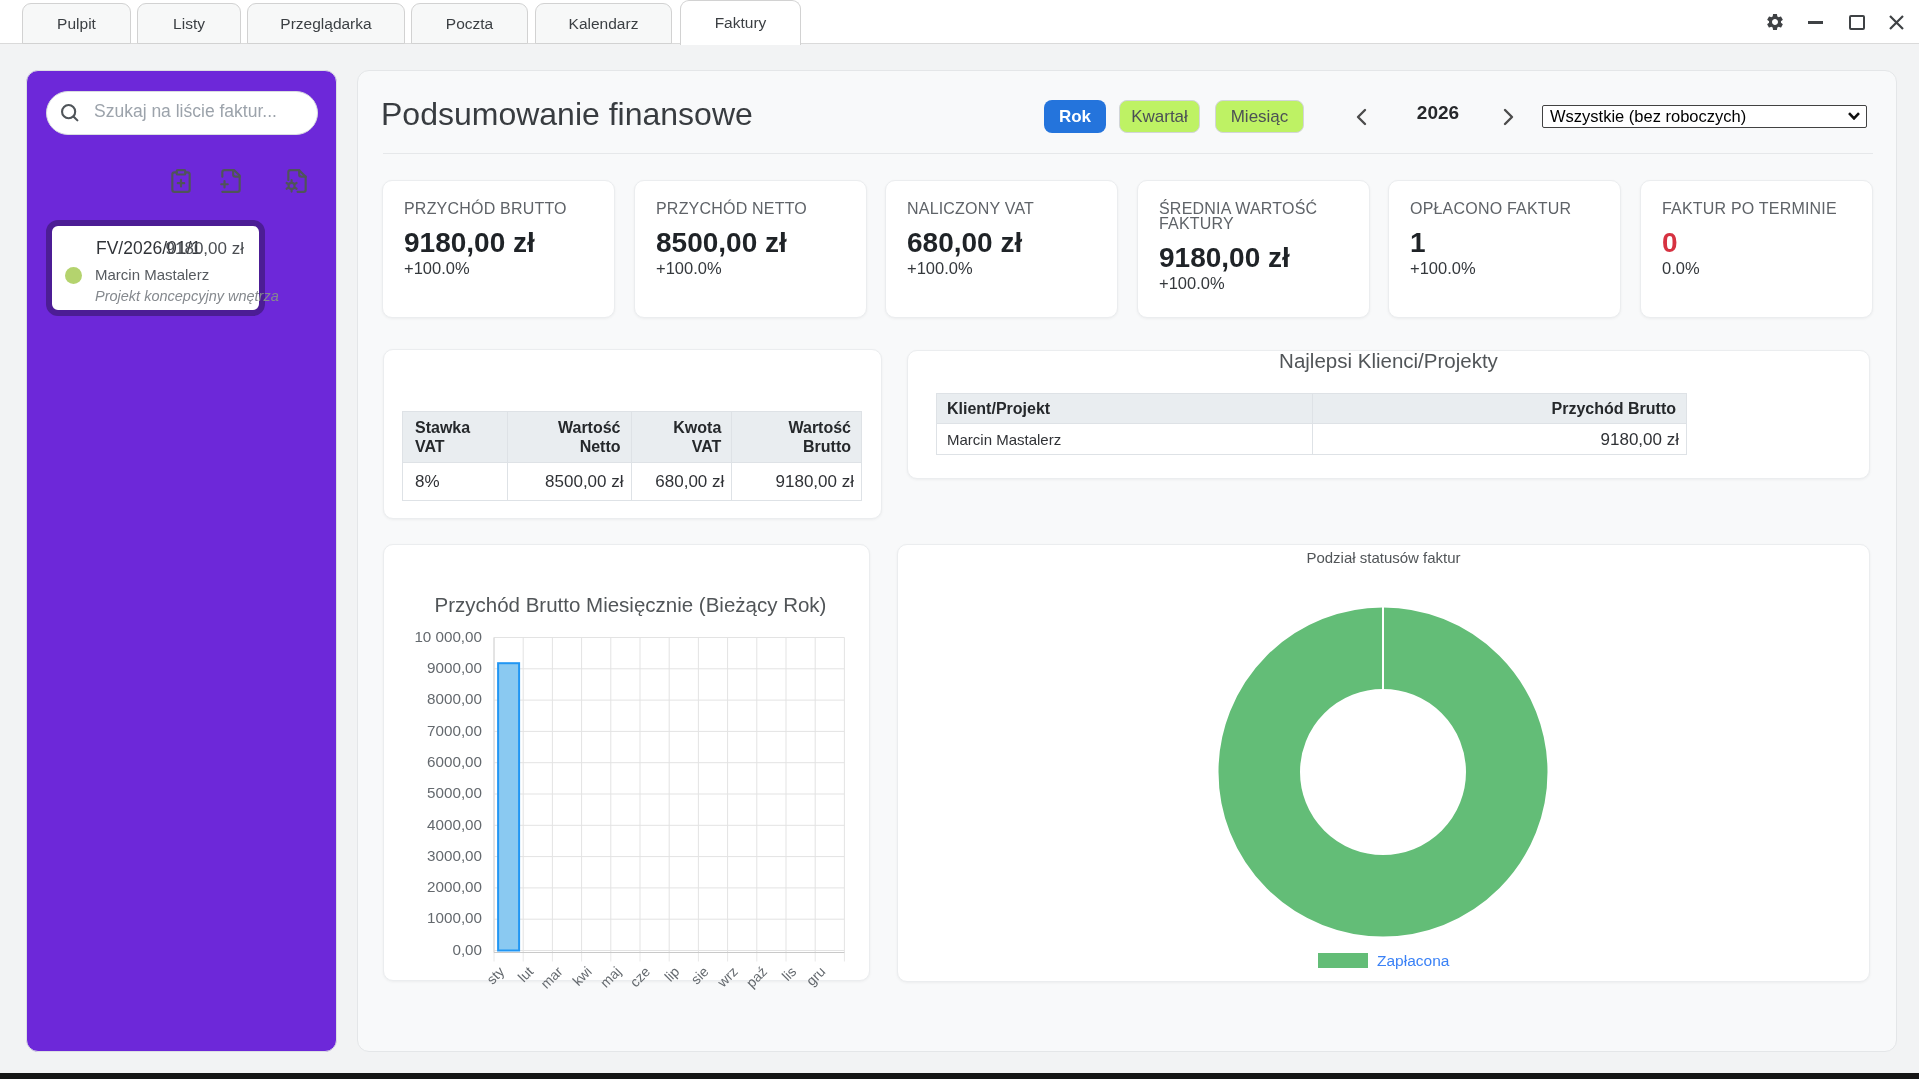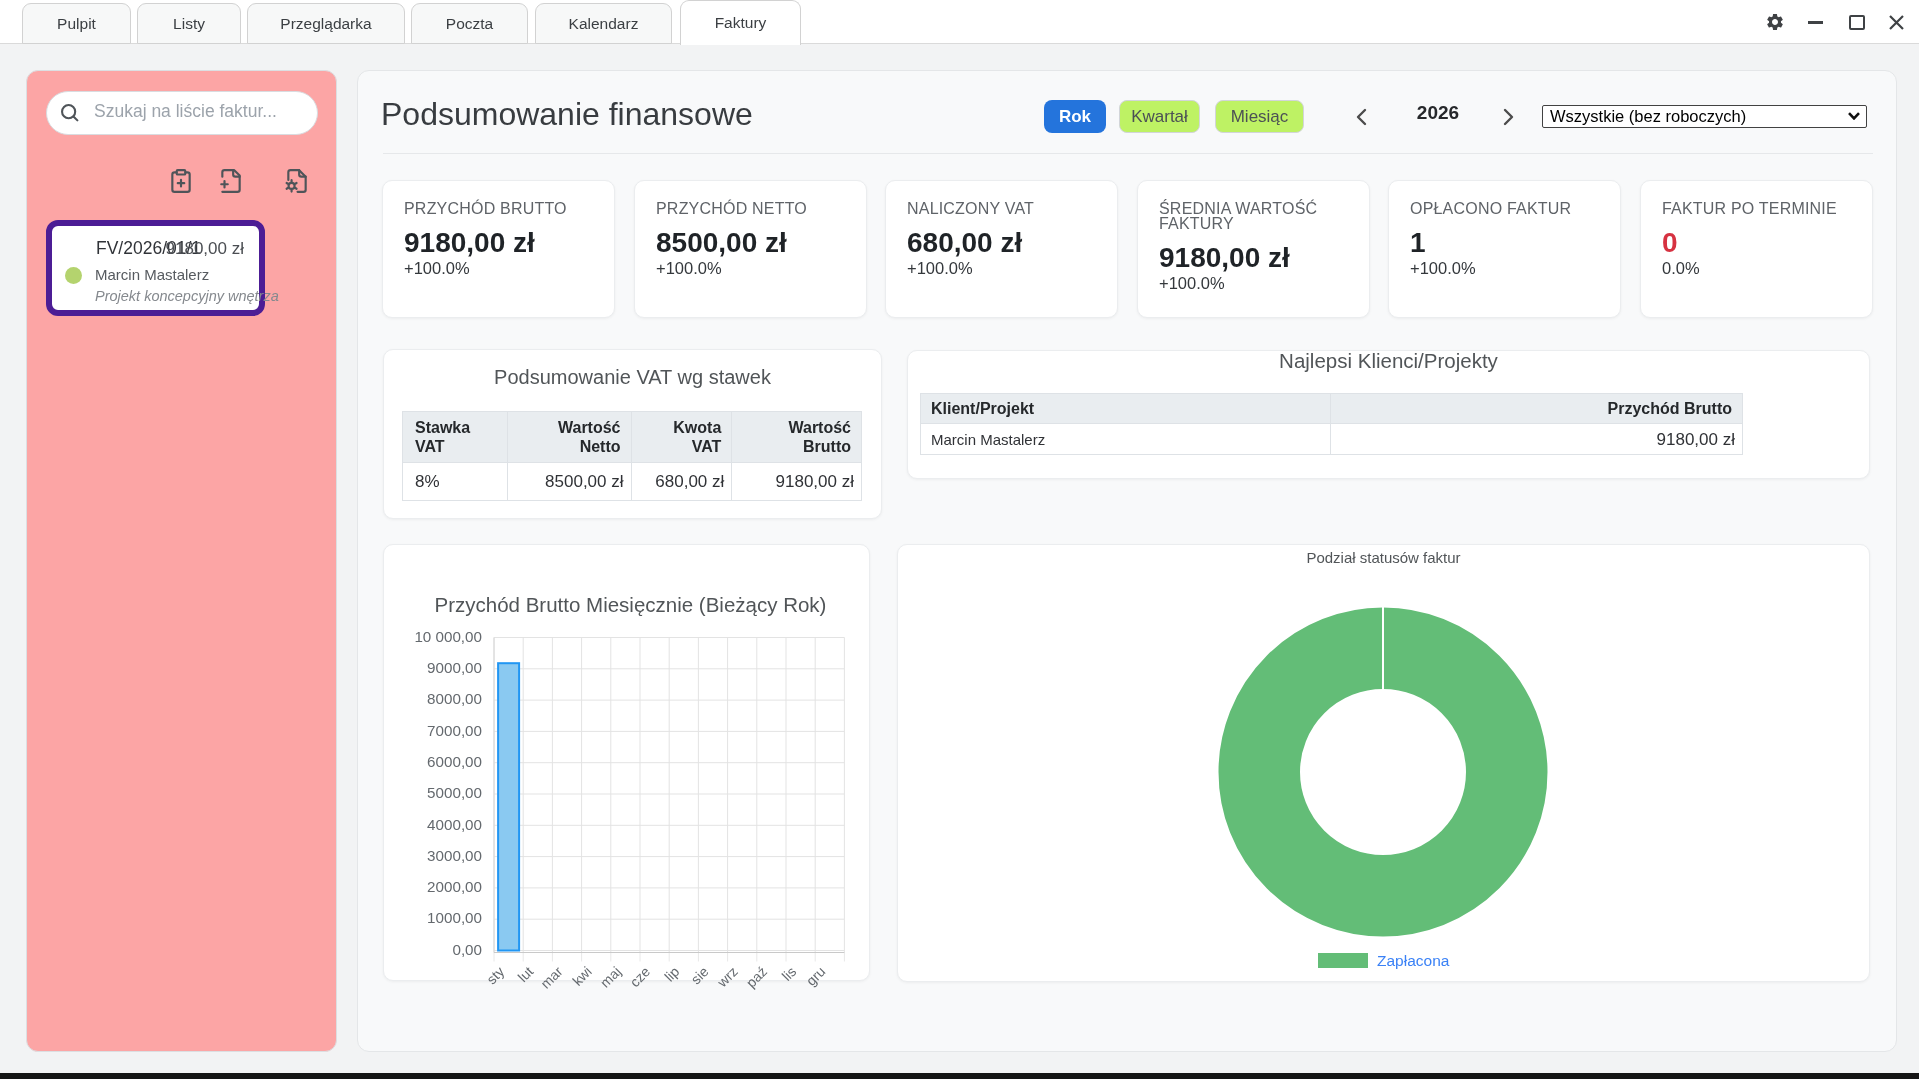--- a/index.html
+++ b/index.html
@@ -11,21 +11,21 @@
   
   #tabbar { position:absolute; left:0; top:0; width:1919px; height:44px; background:#fff; border-bottom:1px solid #dadada; }
   .tab { position:absolute; top:3px; height:41px; background:#f7f8f8; border:1px solid #d2d2d2; border-radius:9px 9px 0 0;
          font-size:15.5px; color:#3b3f43; display:flex; align-items:center; justify-content:center; }
   .tab.active { top:0; height:45px; background:#fff; border-bottom:none; z-index:3; }
 
   
   .winicon { position:absolute; top:0; }
 
   
-  #sidebar { position:absolute; left:26px; top:70px; width:311px; height:982px; background:#fca5a5;
+  #sidebar { position:absolute; left:26px; top:70px; width:311px; height:982px; background:#6d28d9;
              border:1px solid #dcdfe2; border-radius:12px; }
   #main { position:absolute; left:357px; top:70px; width:1540px; height:982px; background:#f8f9fa;
           border:1px solid #e4e6e8; border-radius:12px; }
 
   
   #search { position:absolute; left:19px; top:20px; width:272px; height:44px; border:1px solid #d9dce0; border-radius:22px; background:#fff; }
   #search .ph { position:absolute; left:47px; top:10px; font-size:17.5px; color:#9ca3ab; line-height:19px; }
   .invcard { position:absolute; left:19px; top:149px; width:219px; height:96px; border:6px solid #4c1d95; border-radius:12px; background:#fff; }
   .dot { position:absolute; left:12.5px; top:40.5px; width:17px; height:17px; border-radius:50%; background:#b4d36e; }
   .inv1 { position:absolute; left:44px; top:14px; font-size:17.5px; color:#303338; white-space:nowrap; line-height:17px;}
@@ -166,21 +166,20 @@
     <div class="val">1</div>
     <div class="dlt">+100.0%</div>
   </div>
   <div class="kpi" style="left:1282px;">
     <div class="lbl">FAKTUR PO TERMINIE</div>
     <div class="val" style="color:#d63241;">0</div>
     <div class="dlt">0.0%</div>
   </div>
 
   <div class="card" style="left:25px;top:278px;width:499px;height:170px;">
-    <div class="ctitle" style="top:15.5px;font-size:20px;">Podsumowanie VAT wg stawek</div>
     <table style="position:absolute;left:18px;top:61px;width:460px;">
       <colgroup>
           <col style="width:105px;">
           <col style="width:124px;">
           <col style="width:101px;">
           <col style="width:130px;">
         </colgroup>
       <tbody>
           <tr>
             <th>Stawka VAT</th>
@@ -193,21 +192,21 @@
             <td class="r">8500,00 zł</td>
             <td class="r">680,00 zł</td>
             <td class="r">9180,00 zł</td>
           </tr>
     </tbody>
       </table>
   </div>
 
   <div class="card" style="left:549px;top:279px;width:963px;height:129px;">
     <div class="ctitle" style="top:-2px;font-size:20.5px;">Najlepsi Klienci/Projekty</div>
-    <table class="cli" style="position:absolute;left:12px;top:42px;width:823px;">
+    <table class="cli" style="position:absolute;left:28px;top:42px;width:751px;">
       <colgroup>
           <col style="width:458px;">
           <col style="width:465px;">
         </colgroup>
       <tbody>
           <tr>
             <th>Klient/Projekt</th>
             <th class="r">Przychód Brutto</th>
           </tr>
       <tr>

